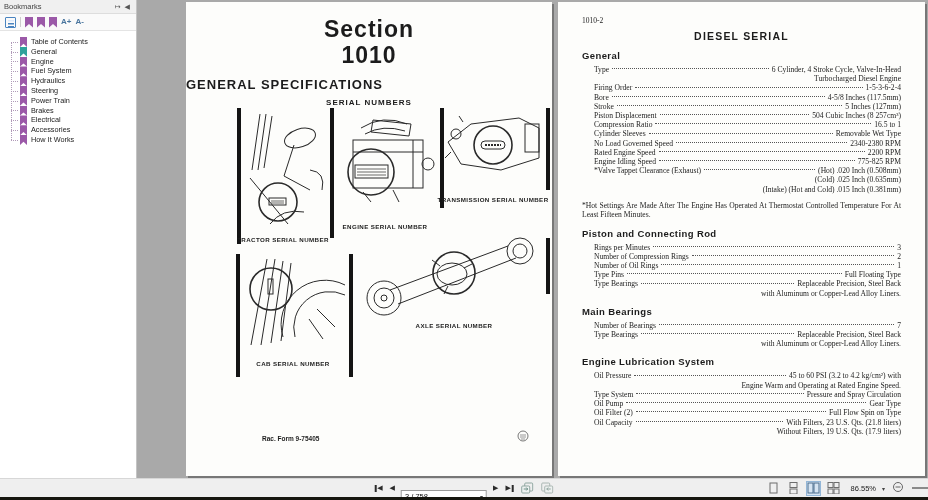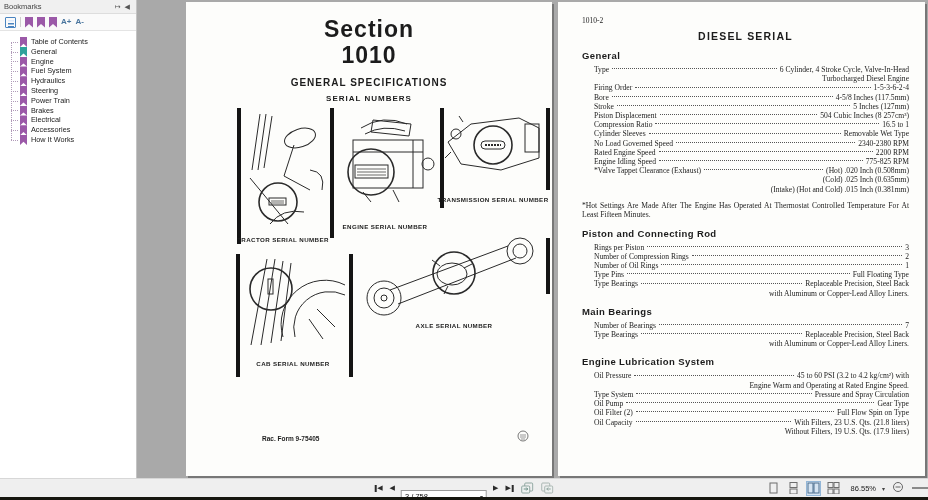--- a/index.html
+++ b/index.html
@@ -37,34 +37,34 @@
   .doc-area { position:absolute; left:138px; top:0; width:790px; height:482px;
     background:#a9a9a9; }
   .page { position:absolute; top:2px; height:474px; background:#fdfdfb;
     box-shadow:2px 2px 0 rgba(70,70,70,.5); color:#1c1c1c; }
   .page-left  { left:48px;  width:366px; }
   .page-right { left:420px; width:367px; }
 
   
   .p1-title { text-align:center; font-weight:bold; font-size:23px; line-height:26px;
     padding-top:14px; letter-spacing:1px; }
-  .p1-sub1 { text-align:center; font-weight:bold; font-size:10px; margin-top:9px;
+  .p1-sub1 { text-align:left; font-weight:bold; font-size:13px; margin-top:9px;
     letter-spacing:1px; }
   .p1-sub2 { text-align:center; font-weight:bold; font-size:8px; margin-top:6px;
     letter-spacing:1px; }
   .vbar { position:absolute; width:3.5px; background:#141414; }
   .illus { position:absolute; }
   .illus svg { display:block; }
   .cap { position:absolute; font-size:6.2px; font-weight:bold; letter-spacing:.4px;
     white-space:nowrap; transform:translateX(-50%); }
   .form-no { position:absolute; left:76px; top:433px; font-size:6.5px; font-weight:bold; }
   .p1-logo { position:absolute; left:330px; top:428px; }
 
   
-  .p2-inner { position:absolute; inset:0; padding:14px 16px 0 24px;
+  .p2-inner { position:absolute; inset:0; padding:14px 24px 0 24px;
     font-family:"Liberation Serif", serif; }
   .p2-pageno { font-size:7.5px; }
   .p2-title { text-align:center; font-family:"Liberation Sans",sans-serif;
     font-weight:bold; font-size:10.5px; letter-spacing:1.2px; margin-top:5px; }
   .sec-heading { font-family:"Liberation Sans",sans-serif; font-weight:bold;
     font-size:9.5px; letter-spacing:.4px; margin:8px 0 4px 0; }
   .spec-row { display:flex; align-items:center; font-size:7.6px; line-height:9.2px;
     padding-left:12px; }
   .spec-row .lbl { white-space:nowrap; }
   .spec-row .leader { flex:1; border-bottom:1px dotted #555; margin:0 3px 2px 3px;
@@ -320,21 +320,21 @@
             <div class="spec-row">
               <span class="lbl">*Valve Tappet Clearance (Exhaust)</span>
               <span class="leader"></span>
               <span class="val">(Hot) .020 Inch (0.508mm)</span>
             </div>
             <div class="spec-cont">(Cold) .025 Inch (0.635mm)</div>
             <div class="spec-cont">(Intake) (Hot and Cold) .015 Inch (0.381mm)</div>
             <div class="spec-note">*Hot Settings Are Made After The Engine Has Operated At Thermostat Controlled Temperature For At Least Fifteen Minutes.</div>
             <div class="sec-heading">Piston and Connecting Rod</div>
             <div class="spec-row">
-              <span class="lbl">Rings per Piston</span>
+              <span class="lbl">Rings per Minutes</span>
               <span class="leader"></span>
               <span class="val">3</span>
             </div>
             <div class="spec-row">
               <span class="lbl">Number of Compression Rings</span>
               <span class="leader"></span>
               <span class="val">2</span>
             </div>
             <div class="spec-row">
               <span class="lbl">Number of Oil Rings</span>

